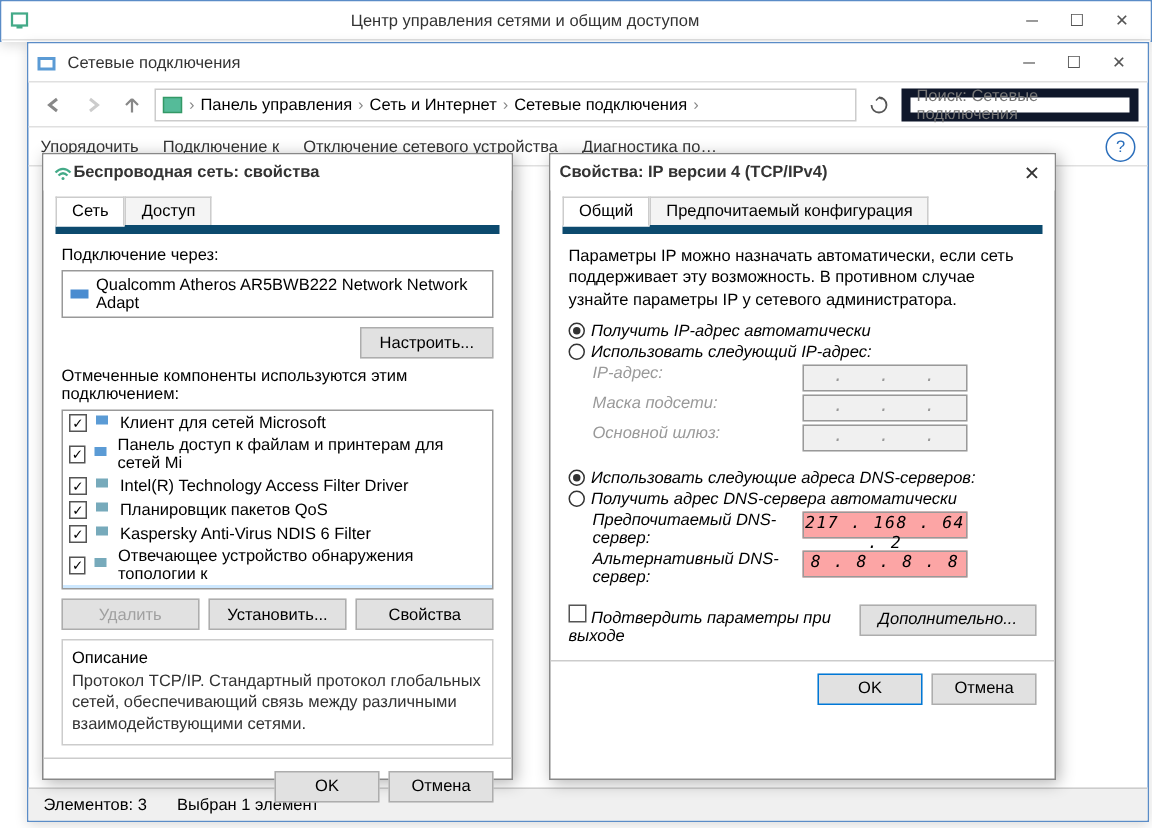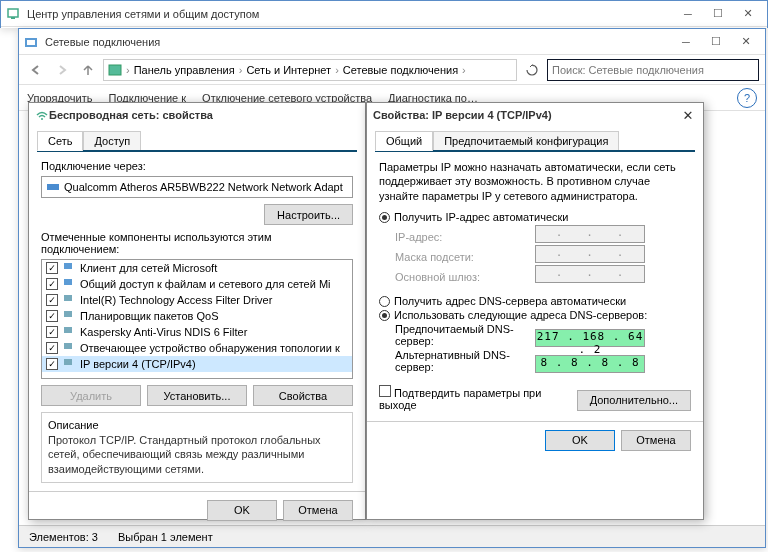--- a/index.html
+++ b/index.html
@@ -7,35 +7,35 @@
 .win { position: absolute; background: #fff; border: 1px solid #5a8cc7; box-shadow: 0 2px 8px rgba(0,0,0,.15); }
 .titlebar { height: 26px; background: #fff; display: flex; align-items: center; padding: 0 4px; border-bottom: 1px solid #e0e0e0; }
 .titlebar .icon { width: 16px; height: 16px; margin-right: 6px; display: flex; align-items: center; justify-content: center; }
 .titlebar .title { color: #333; flex: 1; }
 .winbtns { display: flex; }
 .winbtn { width: 30px; height: 20px; display: flex; align-items: center; justify-content: center; color: #555; }
 .toolbar { height: 30px; display: flex; align-items: center; padding: 0 6px; gap: 4px; border-bottom: 1px solid #e0e0e0; }
 .navbtn { width: 22px; height: 22px; display: flex; align-items: center; justify-content: center; color: #888; }
 .breadcrumb { flex: 1; display: flex; align-items: center; gap: 4px; border: 1px solid #ccc; height: 22px; padding: 0 4px; }
 .breadcrumb .sep { color: #888; }
-.searchbox { width: 212px; height: 22px; border: 1px solid #0f172a; padding: 0 4px; color: #777; display: flex; align-items: center; }
+.searchbox { width: 158px; height: 22px; border: 6px solid #0f172a; padding: 0 4px; color: #777; display: flex; align-items: center; }
 .menubar { height: 26px; display: flex; align-items: center; padding: 0 8px; gap: 16px; border-bottom: 1px solid #e0e0e0; color: #333; }
 .statusbar { position: absolute; bottom: 0; left: 0; right: 0; height: 22px; background: #f0f0f0; border-top: 1px solid #ccc; display: flex; align-items: center; padding: 0 10px; gap: 20px; }
 .dialog { position: absolute; background: #fff; border: 1px solid #888; box-shadow: 2px 2px 10px rgba(0,0,0,.3); }
 .dlg-title { height: 24px; background: #fff; display: flex; align-items: center; padding: 0 6px; }
 .dlg-title .title { flex: 1; font-weight: bold; color: #333; }
 .dlg-title .close { width: 18px; height: 18px; display: flex; align-items: center; justify-content: center; color: #333; font-size: 13px; }
-.tabs { display: flex; border-bottom: 2px solid #0c4a6e; margin: 4px 8px 0 8px; }
+.tabs { display: flex; border-bottom: 6px solid #0c4a6e; margin: 4px 8px 0 8px; }
 .tab { padding: 3px 10px; border: 1px solid #ccc; border-bottom: none; background: #fff; position: relative; }
 .tab.active { border-bottom: 1px solid #fff; margin-bottom: -1px; z-index: 1; }
 .tab.inactive { background: #f4f4f4; }
 .body { padding: 8px 12px; }
-.row { display: flex; align-items: flex-end; margin: 2px 0; }
+.row { display: flex; align-items: flex-start; margin: 2px 0; font-style: italic; }
 .row label { flex: 0 0 140px; }
-.ipbox { width: 110px; height: 18px; border: 1px solid #999; background: #86efac; text-align: center; font-family: monospace; letter-spacing: 1px; }
+.ipbox { width: 110px; height: 18px; border: 1px solid #999; background: #fca5a5; text-align: center; font-family: monospace; letter-spacing: 1px; }
 .ipbox.disabled { background: #f0f0f0; color: #999; }
 .btn { height: 21px; padding: 0 12px; background: #e1e1e1; border: 1px solid #adadad; display: inline-flex; align-items: center; justify-content: center; }
 .btn.disabled { color: #a0a0a0; }
 .adapterbox { border: 1px solid #999; background: #fff; padding: 3px 4px; display: flex; align-items: center; gap: 4px; }
 .complist { border: 1px solid #999; background: #fff; height: 120px; overflow: hidden; margin-top: 4px; }
 .comp { display: flex; align-items: center; padding: 1px 4px; gap: 4px; }
 .comp.sel { background: #cde8ff; }
 .chk { width: 12px; height: 12px; border: 1px solid #555; display: inline-flex; align-items: center; justify-content: center; font-size: 9px; background: #fff; }
 .btnrow { display: flex; gap: 6px; margin-top: 6px; }
 .btnrow .btn { flex: 1; }
@@ -43,21 +43,21 @@
 .micon { width: 14px; height: 14px; display: inline-block; }
 svg { display: block; }
 .radio { width: 11px; height: 11px; border: 1px solid #333; border-radius: 50%; display: inline-flex; align-items: center; justify-content: center; margin-right: 4px; }
 .radio.checked::after { content: ""; width: 5px; height: 5px; background: #333; border-radius: 50%; }
 .desc { border: 1px solid #ccc; padding: 6px; margin-top: 6px; }
 .helpbtn { width: 20px; height: 20px; border: 1px solid #2a6ebb; border-radius: 50%; color: #2a6ebb; display: flex; align-items: center; justify-content: center; margin-left: auto; }
 </style>
 </head>
 <body>
 
-<div class="win" style="left:0;top:0;width:768px;height:28px;border-bottom:none;">
+<div class="win" style="left:0;top:0;width:768px;height:28px;border-bottom:none;text-align:center;">
   <div class="titlebar">
     <span class="icon">
       <svg width="14" height="14">
           <rect x="2" y="2" width="10" height="8" fill="none" stroke="#4a8" stroke-width="1.5"></rect>
           <rect x="5" y="10" width="4" height="2" fill="#4a8"></rect>
         </svg>
     </span>
     <span class="title">Центр управления сетями и общим доступом</span>
     <div class="winbtns">
       <div class="winbtn">─</div>
@@ -128,21 +128,21 @@
     <span>Отключение сетевого устройства</span>
     <span>Диагностика по…</span>
     <div class="helpbtn">?</div>
   </div>
   <div class="statusbar">
     <span>Элементов: 3</span>
     <span>Выбран 1 элемент</span>
   </div>
 </div>
 
-<div class="dialog" style="left:28px;top:102px;width:338px;height:418px;">
+<div class="dialog" style="left:28px;top:102px;width:314px;height:418px;">
   <div class="dlg-title">
     <span class="icon">
         <svg width="14" height="14">
           <path d="M2 7 Q7 2 12 7 M4 9 Q7 6 10 9" fill="none" stroke="#4a8" stroke-width="1.5"></path>
           <circle cx="7" cy="11" r="1" fill="#4a8"></circle>
         </svg>
       </span>
     <span class="title">Беспроводная сеть: свойства</span>
   </div>
   <div class="tabs">
@@ -173,21 +173,21 @@
           </span>
           <span>Клиент для сетей Microsoft</span>
         </div>
       <div class="comp">
           <span class="chk">✓</span>
           <span class="micon">
             <svg width="12" height="12">
               <rect x="2" y="2" width="8" height="6" fill="#5b9bd5"></rect>
             </svg>
           </span>
-          <span>Общий доступ к файлам и сетевого для сетей Mi</span>
+          <span>Панель доступ к файлам и принтерам для сетей Mi</span>
         </div>
       <div class="comp">
           <span class="chk">✓</span>
           <span class="micon">
             <svg width="12" height="12">
               <rect x="2" y="2" width="8" height="6" fill="#7ab"></rect>
             </svg>
           </span>
           <span>Intel(R) Technology Access Filter Driver</span>
         </div>
@@ -253,44 +253,48 @@
     <div class="tab active">Общий</div>
     <div class="tab inactive">Предпочитаемый конфигурация</div>
   </div>
   <div class="body">
     <div style="line-height:1.3;margin-bottom:8px;">Параметры IP можно назначать автоматически, если сеть поддерживает эту возможность. В противном случае узнайте параметры IP у сетевого администратора.</div>
 
     <div class="row">
         <span class="radio checked"></span>
         <span>Получить IP-адрес автоматически</span>
       </div>
+    <div class="row">
+        <span class="radio"></span>
+        <span>Использовать следующий IP-адрес:</span>
+      </div>
     <div style="padding-left:16px;">
       <div class="row">
           <label style="color:#999;">IP-адрес:</label>
           <span class="ipbox disabled">. &nbsp; . &nbsp; .</span>
         </div>
       <div class="row">
           <label style="color:#999;">Маска подсети:</label>
           <span class="ipbox disabled">. &nbsp; . &nbsp; .</span>
         </div>
       <div class="row">
           <label style="color:#999;">Основной шлюз:</label>
           <span class="ipbox disabled">. &nbsp; . &nbsp; .</span>
         </div>
     </div>
 
     <div style="height:8px;"></div>
+    <div class="row">
+        <span class="radio checked"></span>
+        <span>Использовать следующие адреса DNS-серверов:</span>
+      </div>
     <div class="row">
         <span class="radio"></span>
         <span>Получить адрес DNS-сервера автоматически</span>
       </div>
-    <div class="row">
-        <span class="radio checked"></span>
-        <span>Использовать следующие адреса DNS-серверов:</span>
-      </div>
     <div style="padding-left:16px;">
       <div class="row">
           <label>Предпочитаемый DNS-сервер:</label>
           <span class="ipbox">217 . 168 . 64 . 2</span>
         </div>
       <div class="row">
           <label>Альтернативный DNS-сервер:</label>
           <span class="ipbox">8 . 8 . 8 . 8</span>
         </div>
     </div>

